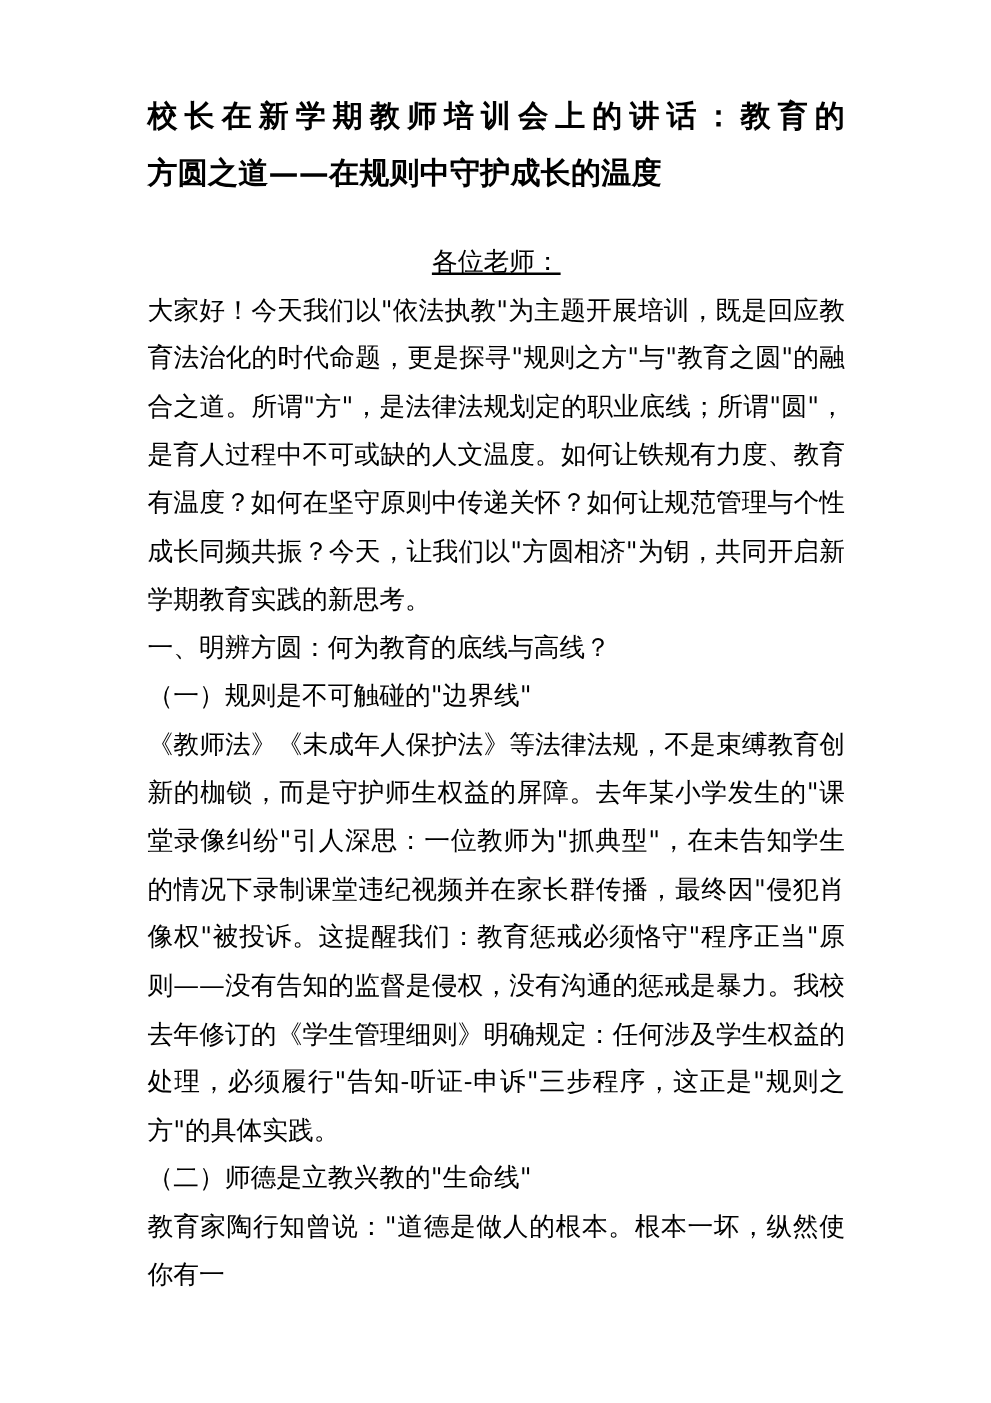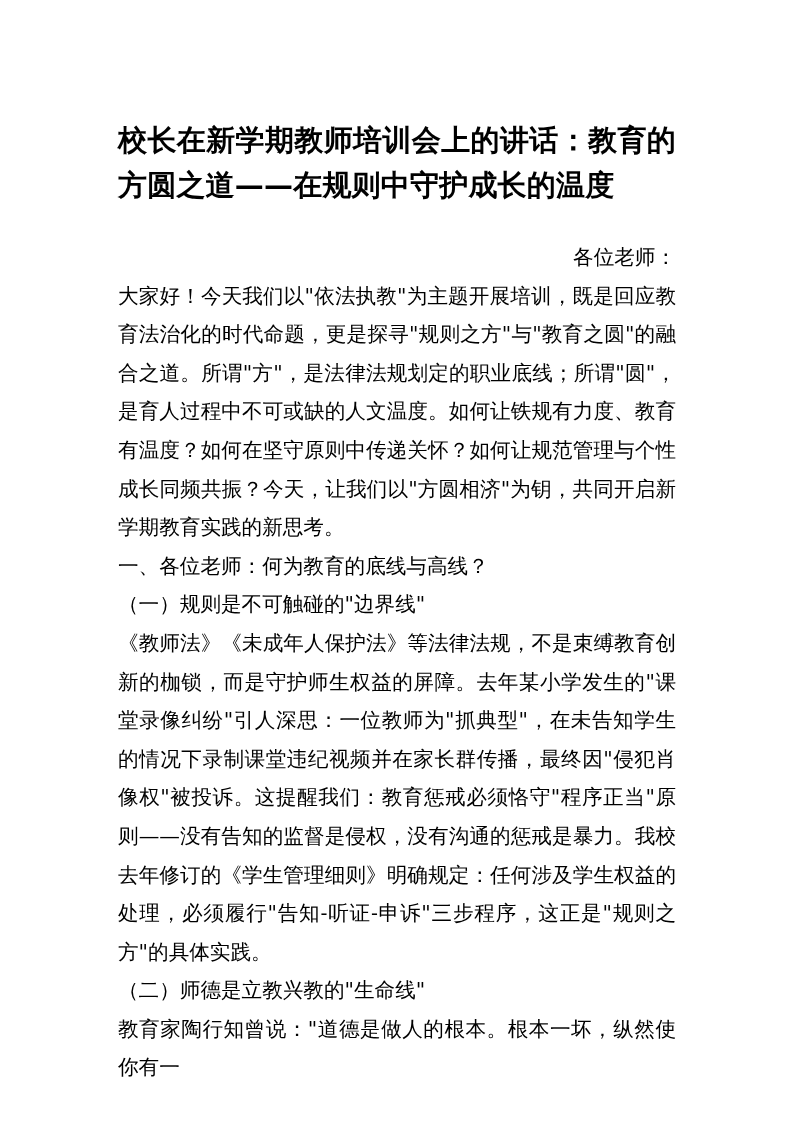--- a/index.html
+++ b/index.html
@@ -27,22 +27,22 @@
   .content {
     position: absolute;
     left: 118px;
     top: 0;
     width: 558px;
   }
 
   
   .doc-title {
     margin: 0;
-    padding-top: 118px;
-    font-size: 29px;
+    padding-top: 70px;
+    font-size: 24px;
     font-weight: bold;
     line-height: 45px;
     text-align: center;
     letter-spacing: 0.2px;
     font-family: "DejaVu Serif", "Liberation Serif", serif;
     text-indent: 0;
   }
   .doc-title .tl-1 { display: block; text-align: justify; text-align-last: justify; }
   .doc-title .tl-2 { display: block; text-align: left; }
 
@@ -55,21 +55,21 @@
     margin: 0;
     font-size: 20.6px;
     line-height: 38.6px;
     text-align: justify;
     text-justify: inter-ideograph;
     letter-spacing: 0px;
     word-break: break-all;
     font-family: "DejaVu Serif", "Liberation Serif", serif;
   }
 
-  p.para.salutation { text-align: right; }
+  p.para.salutation { text-align: center; text-decoration: underline; }
   p.para.heading-1  { text-align: left; }
   p.para.heading-2  { text-align: left; text-indent: 0; }
   p.para.last-line  { text-align: justify; text-justify: inter-ideograph; }
 
   
   p.para.flow { text-align-last: left; }
 </style>
 </head>
 <body>
 
@@ -80,21 +80,21 @@
       <span class="tl-1">校长在新学期教师培训会上的讲话：教育的</span>
       <span class="tl-2">方圆之道——在规则中守护成长的温度</span>
     </h1>
 
     <div class="body-block">
 
       <p class="para salutation">各位老师：</p>
 
       <p class="para flow">大家好！今天我们以"依法执教"为主题开展培训，既是回应教育法治化的时代命题，更是探寻"规则之方"与"教育之圆"的融合之道。所谓"方"，是法律法规划定的职业底线；所谓"圆"，是育人过程中不可或缺的人文温度。如何让铁规有力度、教育有温度？如何在坚守原则中传递关怀？如何让规范管理与个性成长同频共振？今天，让我们以"方圆相济"为钥，共同开启新学期教育实践的新思考。</p>
 
-      <p class="para heading-1">一、各位老师：何为教育的底线与高线？</p>
+      <p class="para heading-1">一、明辨方圆：何为教育的底线与高线？</p>
 
       <p class="para heading-2">（一）规则是不可触碰的"边界线"</p>
 
       <p class="para flow">《教师法》《未成年人保护法》等法律法规，不是束缚教育创新的枷锁，而是守护师生权益的屏障。去年某小学发生的"课堂录像纠纷"引人深思：一位教师为"抓典型"，在未告知学生的情况下录制课堂违纪视频并在家长群传播，最终因"侵犯肖像权"被投诉。这提醒我们：教育惩戒必须恪守"程序正当"原则——没有告知的监督是侵权，没有沟通的惩戒是暴力。我校去年修订的《学生管理细则》明确规定：任何涉及学生权益的处理，必须履行"告知-听证-申诉"三步程序，这正是"规则之方"的具体实践。</p>
 
       <p class="para heading-2">（二）师德是立教兴教的"生命线"</p>
 
       <p class="para last-line">教育家陶行知曾说："道德是做人的根本。根本一坏，纵然使你有一</p>
 
     </div>

